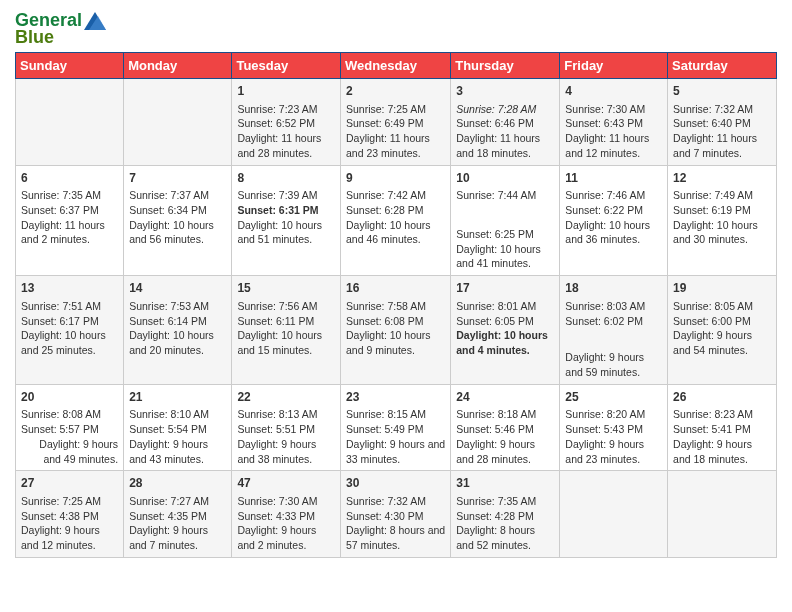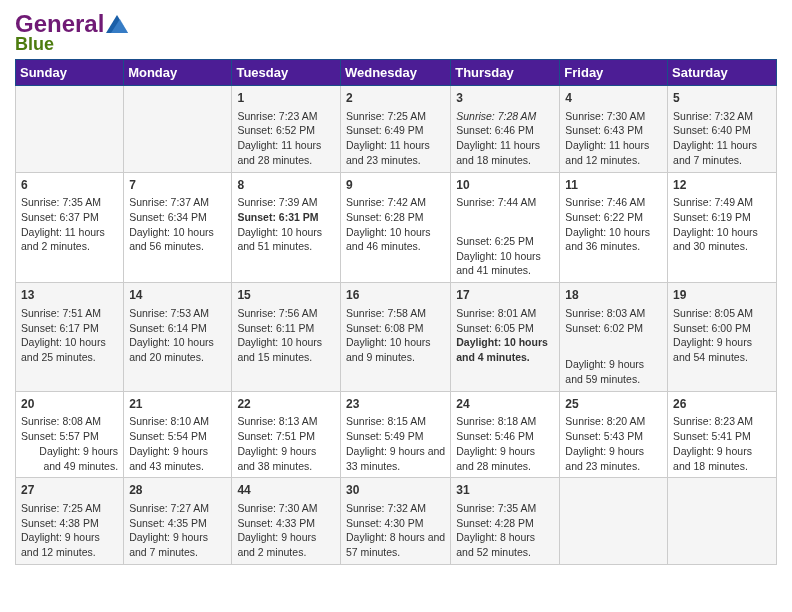--- a/index.html
+++ b/index.html
@@ -38,21 +38,21 @@
       font-size: 15px;
       color: #333;
       font-style: italic;
     }
     table {
       width: 100%;
       border-collapse: collapse;
       font-size: 10.5px;
     }
     thead tr th {
-      background-color: #4c1d95;
+      background-color: #ef4444;
       color: #fff;
       padding: 5px 4px;
       text-align: left;
       font-size: 13px;
       font-weight: bold;
       border: 1px solid #1a4d8a;
     }
     tbody tr td {
       border: 1px solid #ccc;
       vertical-align: top;
@@ -78,21 +78,21 @@
     .empty-cell {
       background-color: #f5f5f5;
     }
   </style>
 </head>
 <body>
 
 <div class="header">
   <div class="logo">
     <div class="logo-text">
-      <span style="font-size:24px;font-weight:bold;color:#701a75;">General</span>
+      <span style="font-size:18px;font-weight:bold;color:#15803d;">General</span>
       <svg width="22" height="18" viewBox="0 0 22 18">
         <polygon points="0,18 11,0 22,18" fill="#1a5fa8"></polygon>
         <polygon points="5,18 14,4 22,18" fill="#4a90d9" opacity="0.6"></polygon>
       </svg>
     </div>
     <span style="font-size:18px;font-weight:bold;color:#4d7c0f;margin-top:-4px;">Blue</span>
   </div>
   <div class="title-area">
     <div class="month-title"></div>
     <div class="location"></div>
@@ -243,21 +243,21 @@
         </td>
         <td>
           <span class="day-num">21</span>
           <span style="display:block;">Sunrise: 8:10 AM</span>
           <span style="display:block;">Sunset: 5:54 PM</span>
           <span style="display:block;">Daylight: 9 hours and 43 minutes.</span>
         </td>
         <td>
           <span class="day-num">22</span>
           <span style="display:block;">Sunrise: 8:13 AM</span>
-          <span style="display:block;">Sunset: 7:51 PM</span>
+          <span style="display:block;">Sunset: 5:51 PM</span>
           <span style="display:block;">Daylight: 9 hours and 38 minutes.</span>
         </td>
         <td>
           <span class="day-num">23</span>
           <span style="display:block;">Sunrise: 8:15 AM</span>
           <span style="display:block;">Sunset: 5:49 PM</span>
           <span style="display:block;">Daylight: 9 hours and 33 minutes.</span>
         </td>
         <td>
           <span class="day-num">24</span>
@@ -285,21 +285,21 @@
           <span style="display:block;">Sunset: 4:38 PM</span>
           <span style="display:block;">Daylight: 9 hours and 12 minutes.</span>
         </td>
         <td>
           <span class="day-num">28</span>
           <span style="display:block;">Sunrise: 7:27 AM</span>
           <span style="display:block;">Sunset: 4:35 PM</span>
           <span style="display:block;">Daylight: 9 hours and 7 minutes.</span>
         </td>
         <td>
-          <span class="day-num">44</span>
+          <span class="day-num">47</span>
           <span style="display:block;">Sunrise: 7:30 AM</span>
           <span style="display:block;">Sunset: 4:33 PM</span>
           <span style="display:block;">Daylight: 9 hours and 2 minutes.</span>
         </td>
         <td>
           <span class="day-num">30</span>
           <span style="display:block;">Sunrise: 7:32 AM</span>
           <span style="display:block;">Sunset: 4:30 PM</span>
           <span style="display:block;">Daylight: 8 hours and 57 minutes.</span>
         </td>

